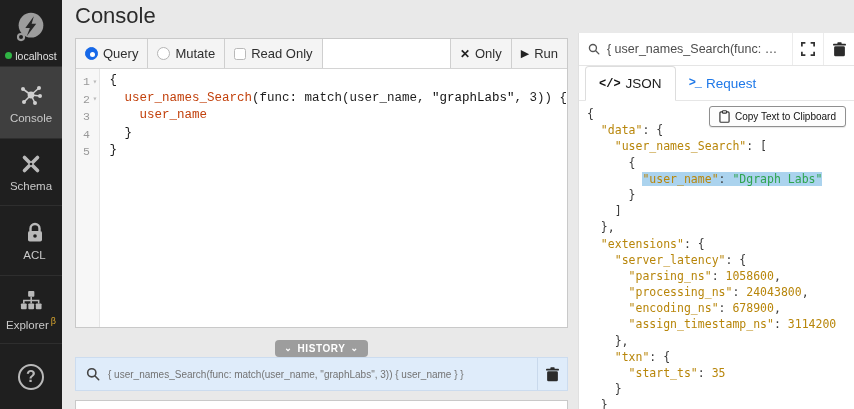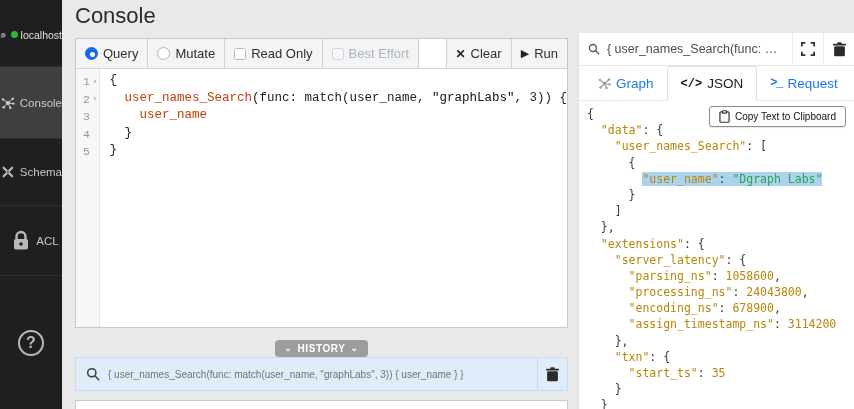--- a/index.html
+++ b/index.html
@@ -2,21 +2,21 @@
 <html><head>
 <meta charset="utf-8">
 <style>
   * { margin:0; padding:0; box-sizing:border-box; }
   html,body { width:854px; height:409px; overflow:hidden; }
   body { font-family:"Liberation Sans", sans-serif; background:#e9e9e9; position:relative; }
   .stage { position:absolute; inset:0; width:854px; height:409px; background:#e9e9e9; overflow:hidden; }
 
   
   .sidebar { position:absolute; left:0; top:0; width:62px; height:409px; background:#1f1f1f; display:flex; flex-direction:column; }
-  .side-item { display:flex; flex-direction:row; align-items:center; justify-content:center; gap:4px; border-bottom:1px solid #2e2e2e; cursor:pointer; }
+  .side-item { display:flex; flex-direction:column; align-items:center; justify-content:center; gap:4px; border-bottom:1px solid #2e2e2e; cursor:pointer; }
   .side-label { font-size:11.5px; color:#c9c9c9; }
   .brand { height:67px; padding-top:5px; }
   .brand .brand-row { display:flex; align-items:center; gap:3px; margin-top:-2px; }
   .brand .dot { width:7px; height:7px; border-radius:50%; background:#2fb344; display:inline-block; }
   .brand .brand-label { font-size:10.5px; color:#e0e0e0; }
   .it-console { height:72px; background:#3f3f3f; }
   .it-schema { height:67px; }
   .it-acl { height:70px;padding-left:7px; }
   .it-explorer { height:68px; }
   .it-explorer sup { color:#d9a62e; font-size:9px; margin-left:2px; }
@@ -138,20 +138,34 @@
 
     <div class="side-item it-acl">
       <svg width="22" height="24" viewBox="0 0 22 24">
         <path d="M6.5 10 V7.5 a4.5 4.5 0 0 1 9 0 V10" fill="none" stroke="#b9b9b9" stroke-width="2.4"></path>
         <rect x="4" y="10" width="14" height="10.5" rx="1.8" fill="#b9b9b9"></rect>
         <circle cx="11" cy="15" r="1.8" fill="#1f1f1f"></circle>
       </svg>
       <span class="side-label">ACL</span>
     </div>
 
+    <div class="side-item it-explorer">
+      <svg width="26" height="23" viewBox="0 0 26 24">
+        <g fill="#b9b9b9">
+          <rect x="10" y="2" width="6.5" height="6" rx="1"></rect>
+          <rect x="2.5" y="15" width="6" height="6" rx="1"></rect>
+          <rect x="10.2" y="15" width="6" height="6" rx="1"></rect>
+          <rect x="18" y="15" width="6" height="6" rx="1"></rect>
+        </g>
+        <g stroke="#b9b9b9" stroke-width="1.6" fill="none">
+          <path d="M13.2 8 v4 M5.5 15 v-3 h15.5 v3 M13.2 12 v3"></path>
+        </g>
+      </svg>
+      <span class="side-label"><span>Explorer</span><sup>β</sup></span>
+    </div>
 
     <div class="side-item it-help">
       <div class="help-circle">?</div>
     </div>
   </aside>
 
   <h1 class="page-title">Console</h1>
 
   <div class="editor-card">
     <div class="toolbar">
@@ -160,28 +174,24 @@
         <span>Query</span>
       </div>
       <div class="tseg">
         <span class="radio"></span>
         <span>Mutate</span>
       </div>
       <div class="tseg">
         <span class="checkbox"></span>
         <span>Read Only</span>
       </div>
-      <div class="tseg disabled">
-        <span class="checkbox disabled"></span>
-        <span>Best Effort</span>
-      </div>
       <div class="tseg spacer"></div>
       <div class="tseg">
         <span class="x-glyph">✕</span>
-        <span>Clear</span>
+        <span>Only</span>
       </div>
       <div class="tseg last">
         <span class="play-glyph">▶</span>
         <span>Run</span>
       </div>
     </div>
     <div class="editor">
       <div class="gutter">
           <div class="gl">
             <span>1</span>
@@ -255,40 +265,20 @@
       <div class="rp-iconbtn">
         <svg width="13" height="15" viewBox="0 0 14 16">
           <rect x="1.2" y="4.4" width="11.6" height="11" rx="1.5" fill="#2b2b2b"></rect>
           <rect x="0" y="1.9" width="14" height="1.9" rx="0.9" fill="#2b2b2b"></rect>
           <rect x="4.6" y="0.2" width="4.8" height="2.2" rx="1" fill="#2b2b2b"></rect>
         </svg>
       </div>
     </div>
 
     <div class="rp-tabs">
-      <div class="tab">
-        <svg width="13" height="13" viewBox="0 0 26 26">
-          <g stroke="#9aa0a6" stroke-width="2.2" fill="none">
-            <line x1="13" y1="13" x2="4" y2="6"></line>
-              <line x1="13" y1="13" x2="22" y2="5"></line>
-            <line x1="13" y1="13" x2="23" y2="15"></line>
-              <line x1="13" y1="13" x2="17" y2="22"></line>
-            <line x1="13" y1="13" x2="5" y2="21"></line>
-          </g>
-          <g fill="#9aa0a6">
-            <circle cx="13" cy="13" r="3.6"></circle>
-              <circle cx="4" cy="6" r="2.4"></circle>
-              <circle cx="22" cy="5" r="2.4"></circle>
-            <circle cx="23" cy="15" r="2.4"></circle>
-              <circle cx="17" cy="22" r="2.4"></circle>
-              <circle cx="5" cy="21" r="2.4"></circle>
-          </g>
-        </svg>
-        <span>Graph</span>
-      </div>
       <div class="tab active">
         <span class="tab-ic-mono">&lt;/&gt;</span>
         <span>JSON</span>
       </div>
       <div class="tab">
         <span class="tab-ic-req">&gt;_</span>
         <span>Request</span>
       </div>
     </div>
 

